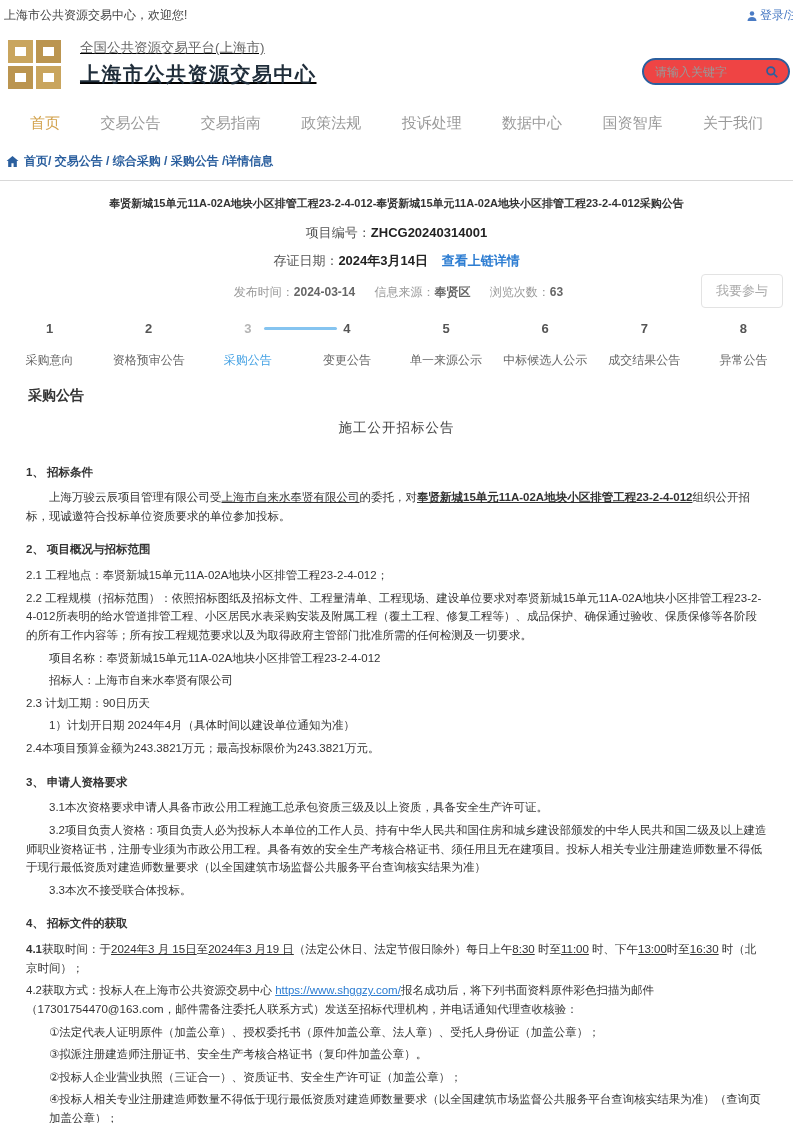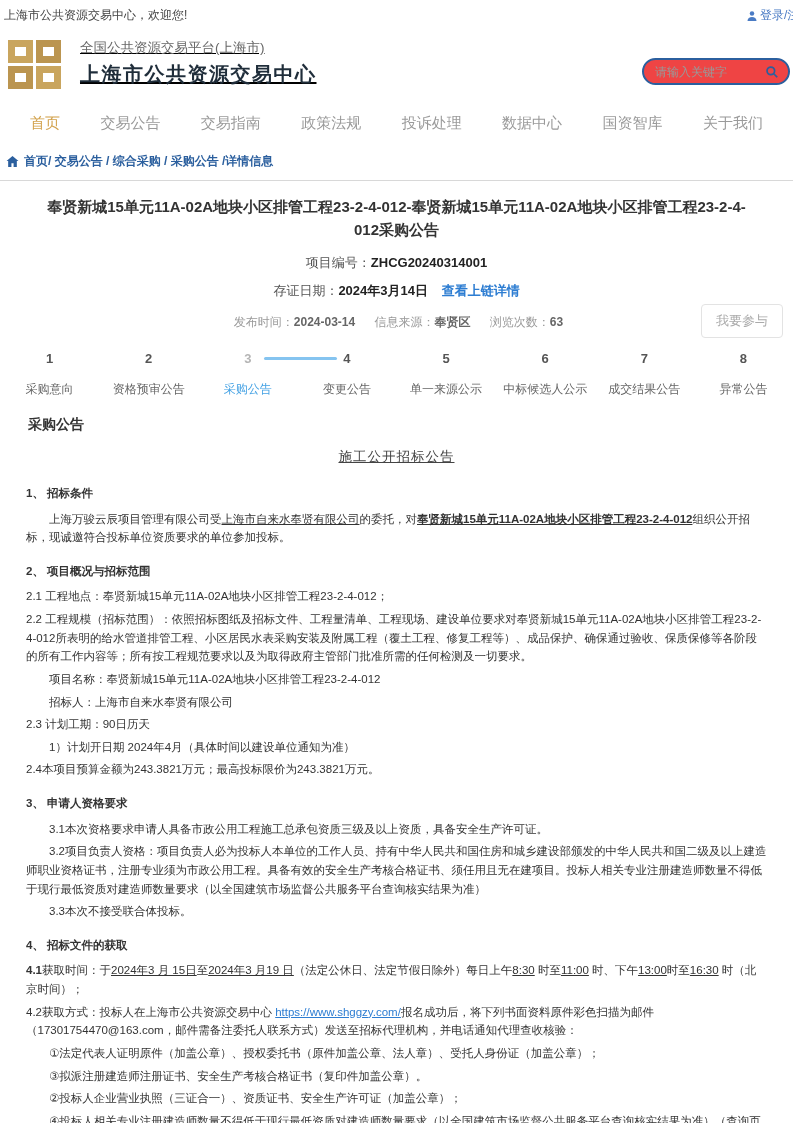--- a/index.html
+++ b/index.html
@@ -27,42 +27,42 @@
   .search input::placeholder { color: #999; }
   
   .nav { display: flex; justify-content: space-between; padding: 16px 30px 12px; font-size: 15px; color: #9a9a9a; }
   .nav-item { cursor: pointer; }
   .nav-item.active { color: #d2a24c; }
   
   .breadcrumb { display: flex; align-items: center; gap: 5px; padding: 8px 6px 10px; font-size: 12px;
                 font-weight: bold; color: #2b5f9e; }
   
   .main { border-top: 1px solid #d8d8d8; }
-  .article-title { margin: 14px auto 12px; width: 90%; text-align: center; font-size: 15px; font-weight: bold;
+  .article-title { margin: 14px auto 12px; width: 90%; text-align: center; font-size: 11px; font-weight: bold;
                    color: #333; line-height: 1.55; }
   .meta-row { text-align: center; font-size: 13px; color: #555; margin: 10px 0; }
   .meta-row .val { font-weight: bold; color: #222; }
   .chain-link { color: #2d7dd2; font-weight: bold; margin-left: 10px; cursor: pointer; }
   .meta-small { text-align: center; font-size: 12px; color: #999; position: relative; margin: 14px 0 6px; }
   .meta-small .lbl { margin-left: 10px; }
   .meta-small .val { font-weight: bold; color: #666; margin-right: 6px; }
   .participate-btn { position: absolute; right: 10px; top: -10px; padding: 7px 14px; border: 1px solid #e3e3e3;
                      border-radius: 4px; background: #fff; color: #aaa; font-size: 13px; cursor: pointer; }
   
   .steps { position: relative; display: grid; grid-template-columns: repeat(8, 1fr); text-align: center; margin: 20px 0 10px; }
   .step { cursor: pointer; }
   .step .num { font-size: 13px; font-weight: bold; color: #555; margin-bottom: 15px; line-height: 1.2; }
   .step.active .num { color: #b5b5b5; }
   .step .label { font-size: 12px; color: #666; }
   .step.active .label { color: #45a2e4; }
   .step-line { position: absolute; top: 6px; left: 33.3%; width: 9.2%; height: 3px; background: #85c4f0; border-radius: 2px; }
   
   .section-label { padding-left: 28px; margin: 18px 0 0; font-size: 14px; font-weight: bold; color: #333; }
   .doc { padding: 2px 26px 20px; font-size: 11.5px; color: #333; line-height: 1.62; }
-  .doc-title { text-align: center; font-size: 13.5px; color: #444; margin: 10px 0 16px; letter-spacing: 1px; text-decoration: underline; }
+  .doc-title { text-align: center; font-size: 13.5px; color: #444; margin: 10px 0 24px; letter-spacing: 1px; }
   .doc-h { font-weight: bold; margin: 15px 0 7px; }
   .doc p { margin: 4px 0; }
   .ti { text-indent: 2em; }
   .ind { padding-left: 2em; }
   .u { text-decoration: underline; }
   .b { font-weight: bold; }
   .bu { font-weight: bold; text-decoration: underline; }
   .link { color: #2d7dd2; text-decoration: underline; cursor: pointer; }
   .icon-svg { display: inline-block; vertical-align: middle; }
 </style>

